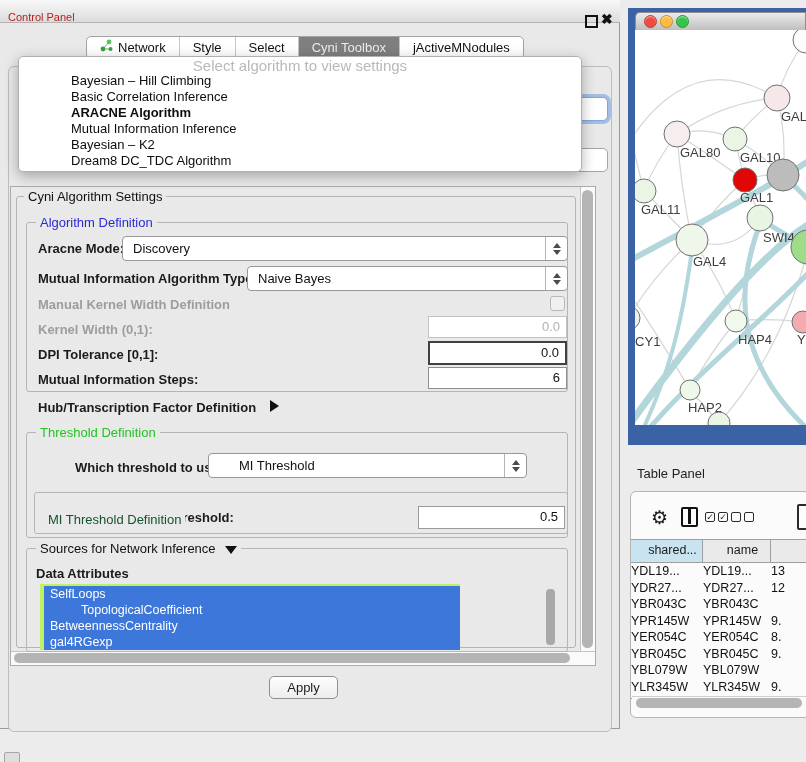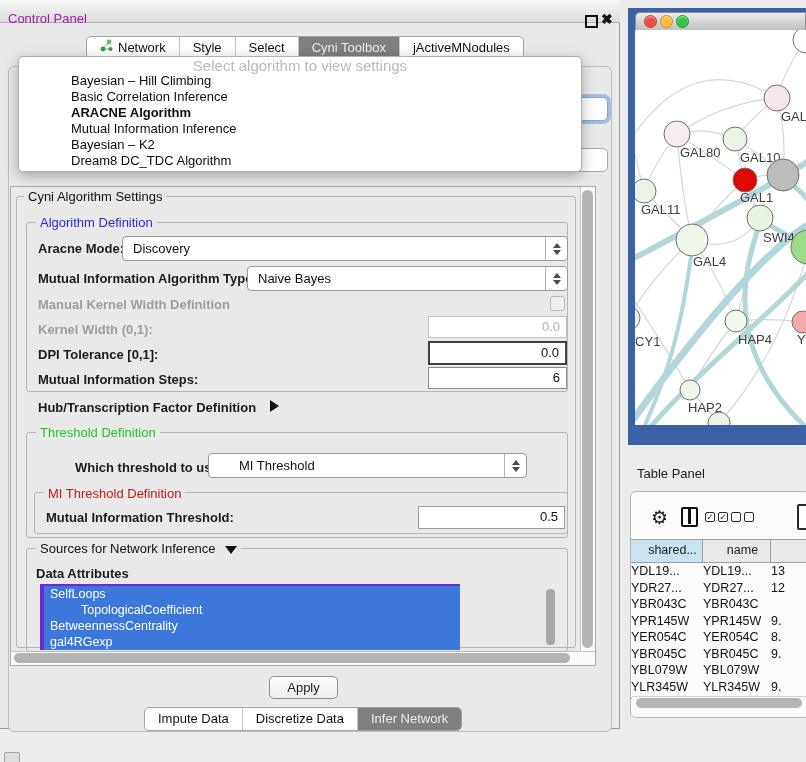--- a/index.html
+++ b/index.html
@@ -7,21 +7,21 @@
           font-family:"Liberation Sans",sans-serif;color:#1b1b1b;}
   .abs{position:absolute;}
   .nowrap{white-space:nowrap;}
 
   
   #cp-window{left:0;top:8;width:620px;height:729px;background:#e9e9e9;
              border:1px solid #9a9a9a;border-left:none;box-sizing:border-box;}
   #cp-titlebar{left:0;top:8;width:620px;height:23px;
                background:linear-gradient(#f8f8f8,#dcdcdc);border-bottom:1px solid #b2b2b2;
                box-sizing:border-box;}
-  #cp-title{left:8px;top:11px;font-size:13px;color:#a21caf;}
+  #cp-title{left:8px;top:11px;font-size:11px;color:#b91c1c;}
   .float-icon{left:585px;top:15px;width:9px;height:9px;border:2px solid #111;}
   .close-icon{left:601px;top:11px;font-size:14px;font-weight:bold;color:#111;line-height:16px;}
 
   
   .tabstrip{display:flex;background:#fff;border:1px solid #a3a3a3;border-radius:5px;
             overflow:hidden;height:23px;box-sizing:border-box;}
   #top-tabs{left:86px;top:36px;}
   #bottom-tabs{left:144px;top:707px;height:24px;}
   .tab{font-size:13px;line-height:22px;padding:0 13px;border-left:1px solid #c6c6c6;
        color:#111;display:flex;align-items:center;gap:5px;}
@@ -79,21 +79,21 @@
   .field{background:#fff;box-sizing:border-box;font-size:13px;text-align:right;
          padding:0 6px;display:block;line-height:20px;}
   .checkbox{width:15px;height:15px;border:1px solid #b9b9b9;border-radius:3px;background:#f0f0f0;
             box-sizing:border-box;}
   .arrow-right{width:0;height:0;border-top:6px solid transparent;border-bottom:6px solid transparent;
                border-left:9px solid #111;display:inline-block;}
   .arrow-down{width:0;height:0;border-left:6px solid transparent;border-right:6px solid transparent;
               border-top:8px solid #111;display:inline-block;}
 
   
-  #attr-list{left:40px;top:584px;width:420px;height:66px;background:#6d28d9;overflow:hidden;}
+  #attr-list{left:40px;top:584px;width:420px;height:66px;background:#bef264;overflow:hidden;}
   .attr-item{position:absolute;left:4px;width:498px;height:16px;line-height:16px;
              background:#3c77d9;color:#fff;font-size:12.5px;padding-left:6px;}
   #attr-vthumb{left:546px;top:589px;width:9px;height:56px;background:#a8a8a8;border-radius:4px;}
 
   
   #apply-btn{left:269px;top:676px;width:69px;height:23px;border:1px solid #8f8f8f;border-radius:5px;
              background:linear-gradient(#fefefe,#ededed);font-size:13px;text-align:center;
              line-height:21px;box-sizing:border-box;}
   #mini-btn{left:4px;top:752px;width:16px;height:14px;background:#dedede;border:1px solid #a5a5a5;
             border-radius:2px;box-sizing:border-box;}
@@ -237,52 +237,41 @@
   <div class="abs lbl" style="left:75px;top:460px;">Which threshold to use:</div>
   <div class="abs combo" style="left:208px;top:453px;width:319px;padding-left:20px;">
     <span class="txt">MI Threshold</span>
     <span class="arrows">
         <span class="tri-up"></span>
         <span class="tri-dn"></span>
       </span>
   </div>
 
   <div class="abs grp" id="grp-mithresh"></div>
-  <div class="abs grp-lbl" style="left:44px;top:486px;color:#b91c1c;">MI Threshold Definition</div>
+  <div class="abs grp-lbl" style="left:44px;top:512px;color:#14532d;">MI Threshold Definition</div>
 
   <div class="abs lbl" style="left:46px;top:510px;">Mutual Information Threshold:</div>
   <div class="abs field" style="left:418px;top:506px;width:147px;height:23px;border:1px solid #9a9a9a;color:#111;">0.5</div>
 
   <div class="abs grp" id="grp-sources"></div>
   <div class="abs grp-lbl" style="left:36px;top:541px;color:#111;">
     <span>Sources for Network Inference</span>
     <span class="arrow-down" style="margin-left:6px;position:relative;top:1px;"></span>
   </div>
   <div class="abs lbl" style="left:36px;top:566px;">Data Attributes</div>
   <div class="abs" id="attr-list">
       <div class="attr-item" style="top: 2px; background: rgb(60, 119, 217);">SelfLoops</div>
       <div class="attr-item" style="top: 18px; background: rgb(60, 119, 217); padding-left: 37px;">TopologicalCoefficient</div>
       <div class="attr-item" style="top: 34px; background: rgb(60, 119, 217);">BetweennessCentrality</div>
       <div class="attr-item" style="top: 50px; background: rgb(60, 119, 217);">gal4RGexp</div>
     </div>
   <div class="abs" id="attr-vthumb"></div>
 
   <div class="abs" id="apply-btn">Apply</div>
 
-  <div class="abs tabstrip" id="bottom-tabs">
-      <div class="tab">
-        <span>Impute Data</span>
-      </div>
-      <div class="tab">
-        <span>Discretize Data</span>
-      </div>
-      <div class="tab sel">
-        <span>Infer Network</span>
-      </div>
-    </div>
 
   <div class="abs" id="mini-btn"></div>
 
   <div class="abs" id="desktop-blue" style="background: rgb(58, 98, 164);"></div>
   <div class="abs" id="net-titlebar"></div>
   <div class="abs traffic" style="left:644px;background:#ee4c42;border:1px solid #c33b33;"></div>
   <div class="abs traffic" style="left:660px;background:#fdbc40;border:1px solid #bf9123;"></div>
   <div class="abs traffic" style="left:676px;background:#35c649;border:1px solid #1f9a31;"></div>
   <div class="abs" id="net-canvas"><svg width="171" height="395">
         <path d="M42,104 Q90,72 142,68" fill="none" stroke="#d6d6d6" stroke-width="1.2" stroke-linecap="round"></path>

